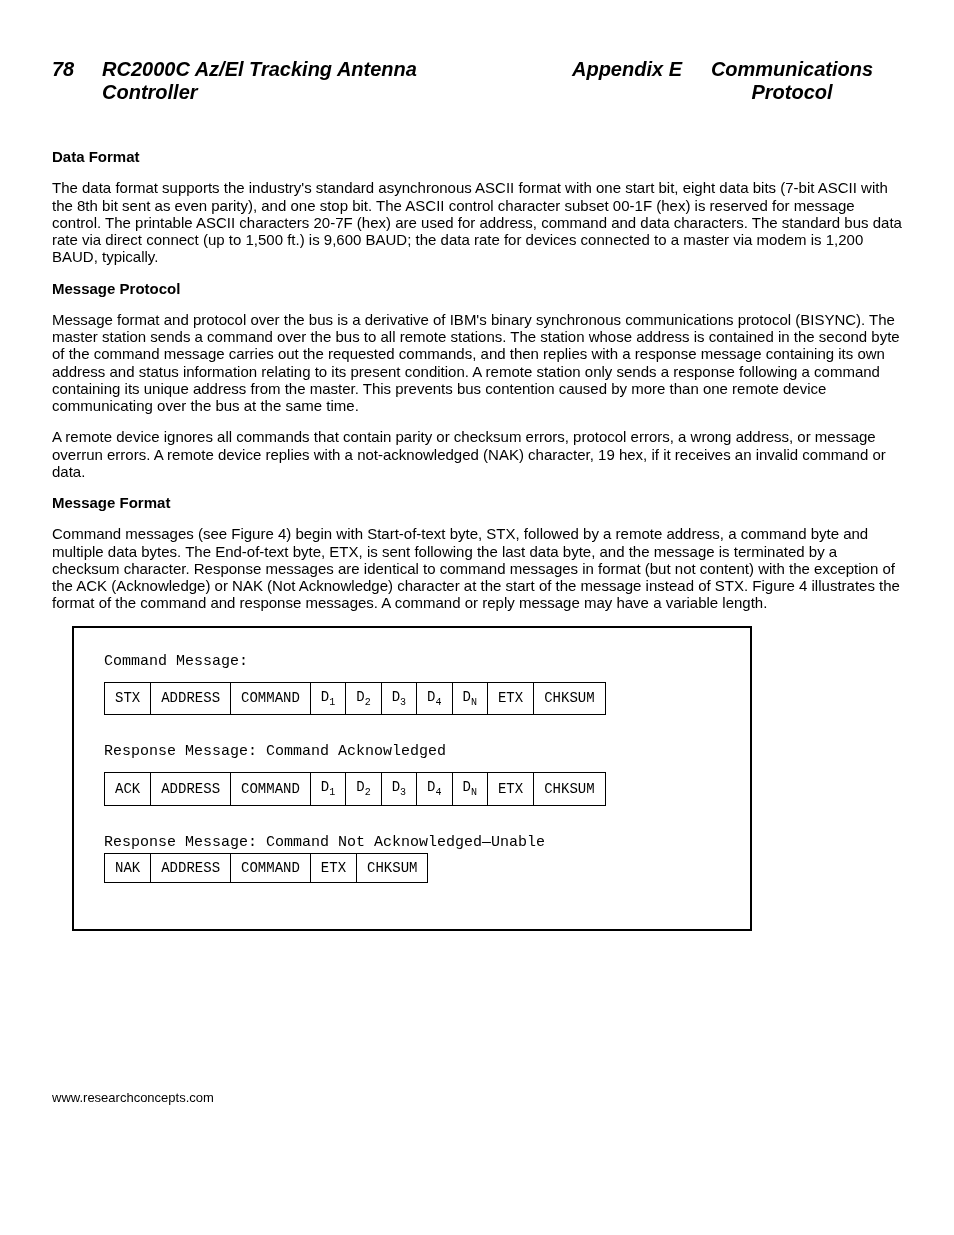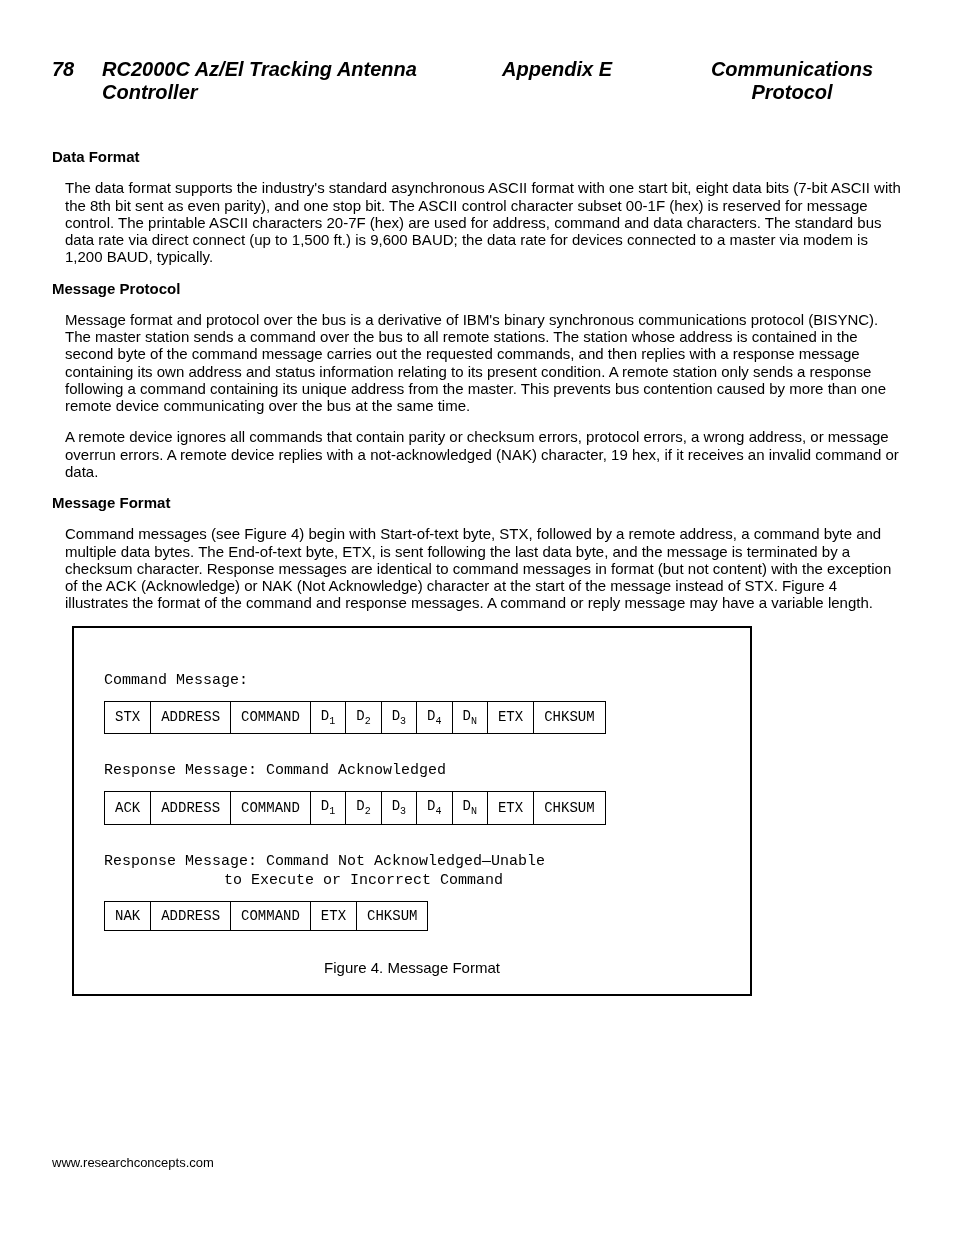--- a/index.html
+++ b/index.html
@@ -14,29 +14,29 @@
   }
   .header-row {
     display: flex;
     font-style: italic;
     font-weight: bold;
     font-size: 20px;
     margin-bottom: 44px;
   }
   .header-row .pageno { width: 50px; }
   .header-row .title  { flex: 1; }
-  .header-row .mid    { width: 180px; text-align: left; }
+  .header-row .mid    { width: 180px; text-align: right; }
   .header-row .right  { width: 220px; text-align: center; }
   h3 { font-size: 15px; font-weight: bold; margin: 0 0 14px 0; }
-  p  { margin: 0 0 14px 13px; }
+  p  { margin: 0 0 14px 0; }
   .figure-box {
     border: 2px solid #000;
     margin: 10px 0 0 20px;
     width: 680px;
-    padding: 44px 30px 18px 30px;
+    padding: 25px 30px 18px 30px;
     box-sizing: border-box;
   }
   .msg-label {
     font-family: "Courier New", monospace;
     font-size: 15px;
     margin: 0 0 12px 0;
   }
   .msg-label.center { text-align:left; padding-left:120px; margin-top:2px; }
   .msg-table {
     border-collapse: collapse;
@@ -117,31 +117,29 @@
     <td><span>D</span><span class="sub">3</span></td>
     <td><span>D</span><span class="sub">4</span></td>
     <td><span>D</span><span class="sub">N</span></td>
     <td>ETX</td>
     <td>CHKSUM</td>
   </tr>
       </tbody>
     </table>
 
   <div class="msg-label" style="margin-bottom:2px">Response Message: Command Not Acknowledged—Unable</div>
-  <div class="msg-label center">to Execute or Incorrect Command</div>
   <table class="msg-table">
       <tbody>
         <tr>
     <td>NAK</td>
     <td>ADDRESS</td>
     <td>COMMAND</td>
     <td>ETX</td>
     <td>CHKSUM</td>
   </tr>
       </tbody>
     </table>
 
-  <div class="fig-caption">Figure 4.  Message Format</div>
 </div>
 
 <div class="footer">
   <span class="url">www.researchconcepts.com</span>
 </div>
 
 </body></html>

